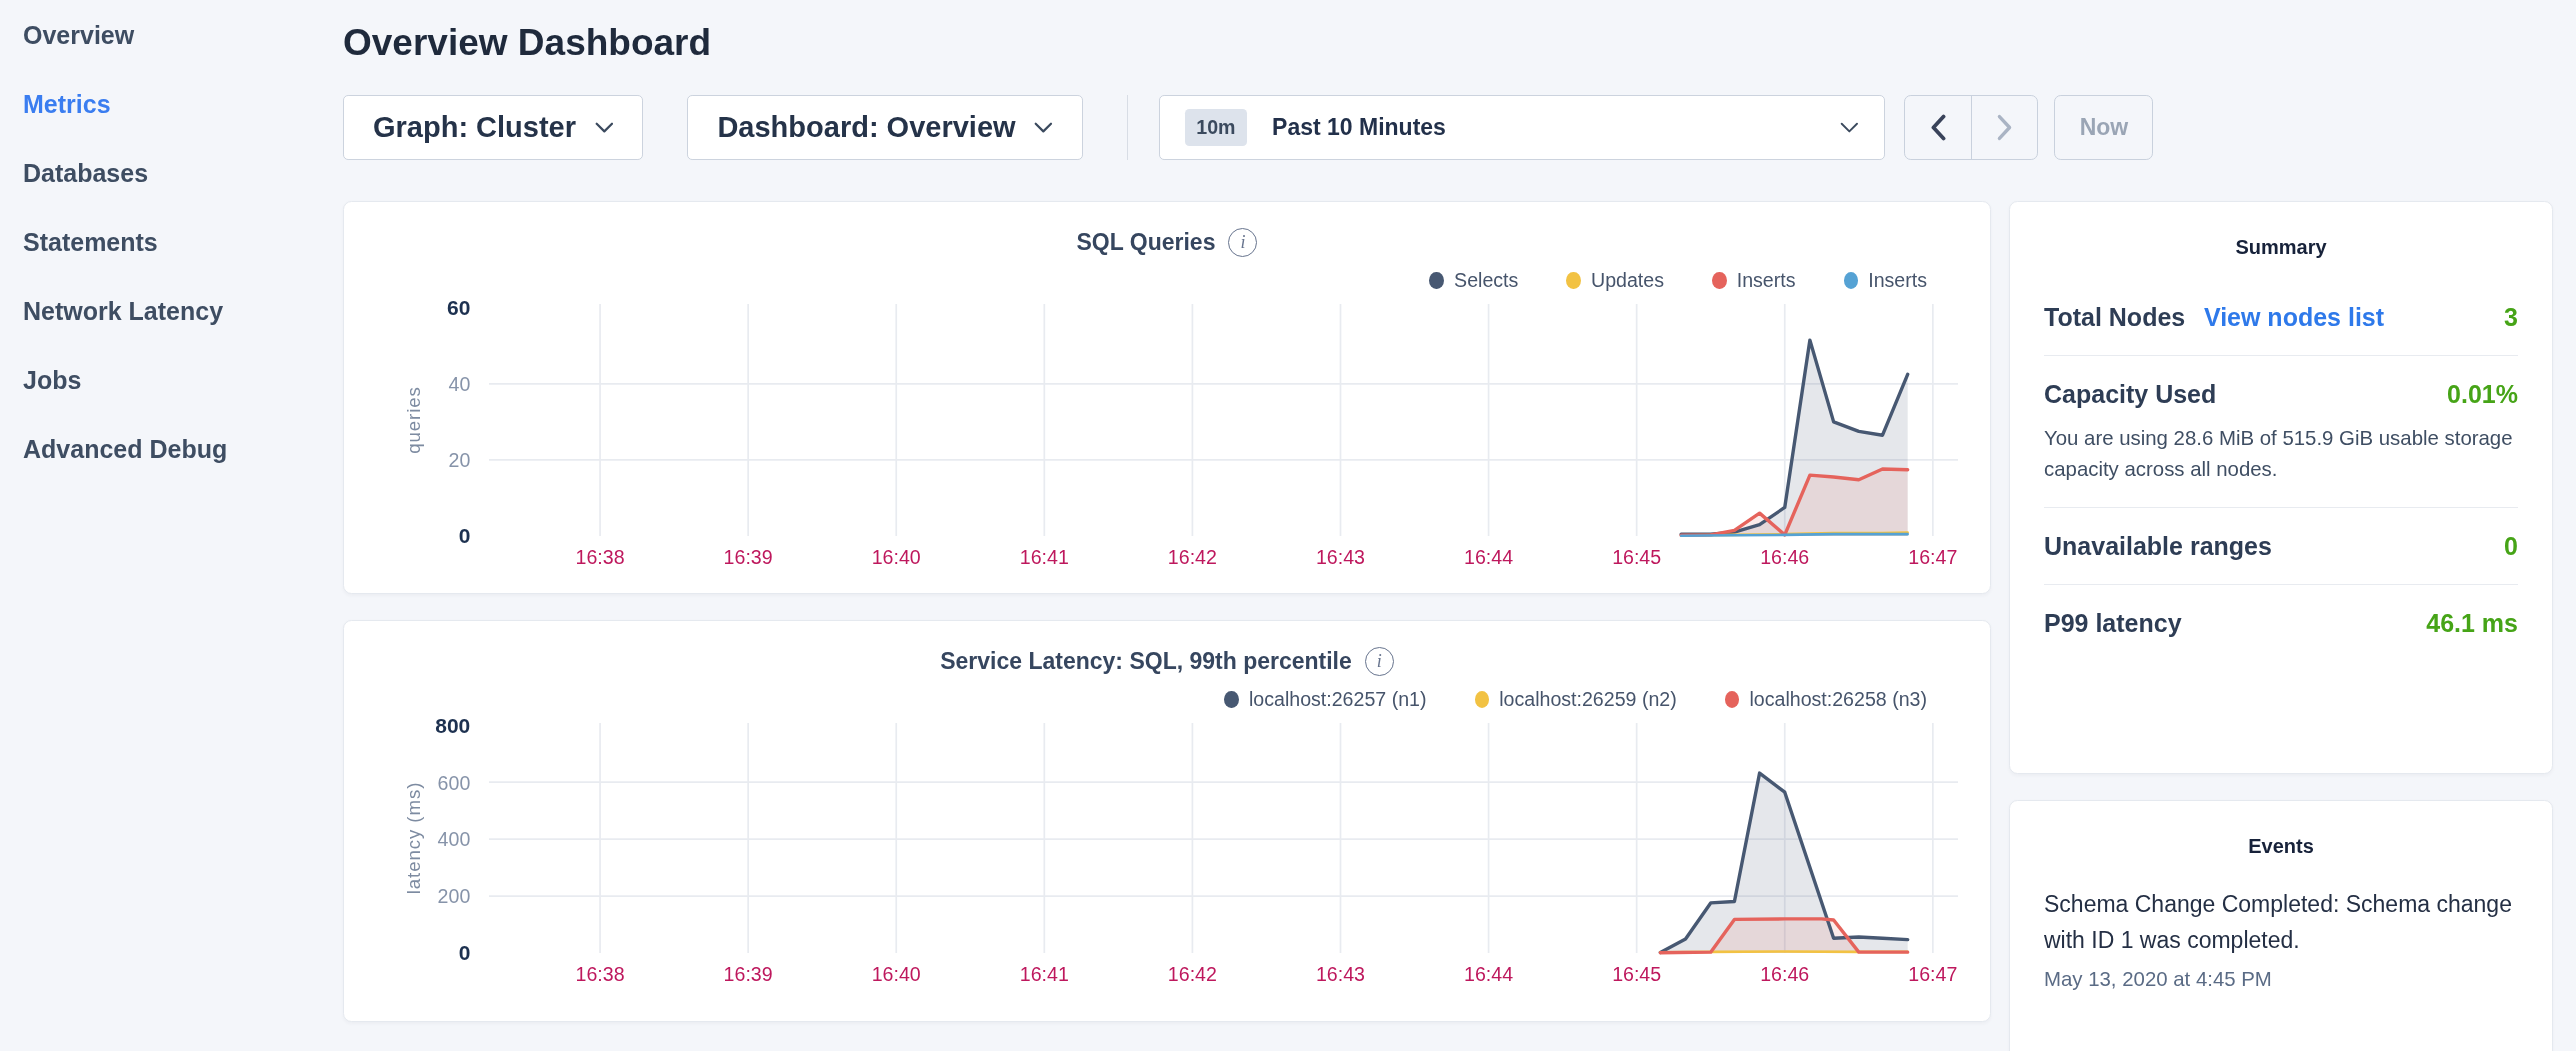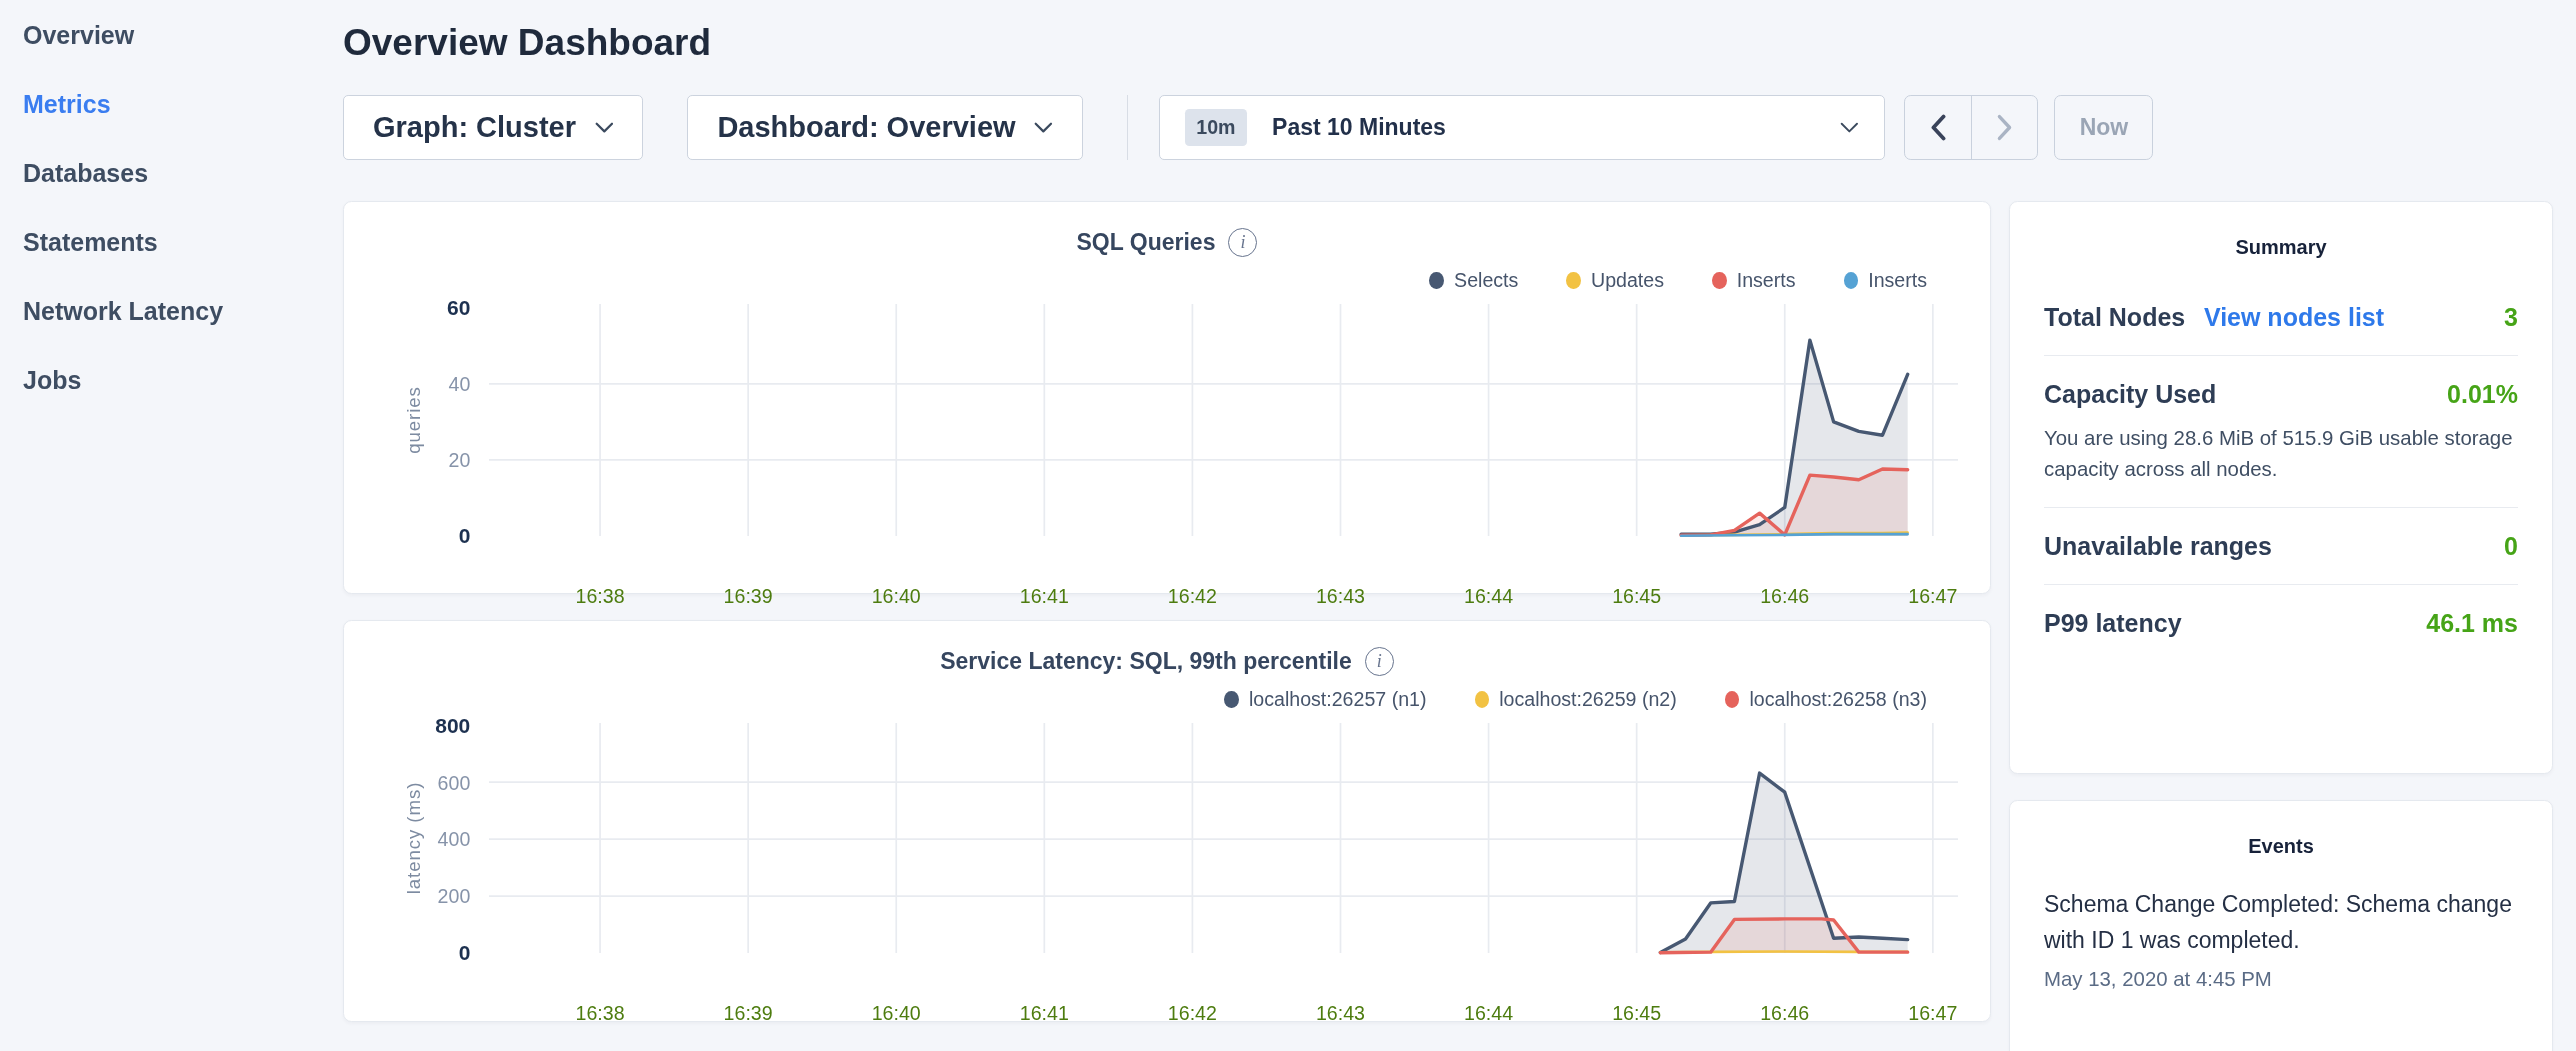--- a/index.html
+++ b/index.html
@@ -59,21 +59,21 @@
     display:flex; align-items:center; justify-content:center; cursor:pointer; flex:none; }
   .legend { margin:12px 63px 0 0; display:flex; justify-content:flex-end; align-items:center; gap:48px; }
   .legend-item { display:flex; align-items:center; gap:10.2px; font-size:19.6px; color:#46546b; }
   .legend-dot { width:14.5px; height:17px; border-radius:50%; flex:none; }
   .plot-area { position:relative; margin:12.8px 32px 0 145px; }
   .plot-svg { position:absolute; inset:0; width:100%; height:100%; display:block; overflow:visible; }
   .ytick { position:absolute; right:calc(100% + 18.7px); transform:translateY(-50%);
     font-size:19.6px; color:#8693a9; white-space:nowrap; }
   .ytick.strong { color:#1d3150; font-weight:700; font-size:21px; }
   .xtick { position:absolute; top:calc(100% + 10.2px); transform:translateX(-50%);
-    font-size:19.6px; color:#4d7c0f; white-space:nowrap;margin-top:39px; }
+    font-size:19.6px; color:#be185d; white-space:nowrap; }
   .ylabel { position:absolute; top:50%; right:calc(100% + 75px);
     transform:translate(50%,-50%) rotate(-90deg);
     font-size:18.7px; color:#7d8ba1; letter-spacing:0.9px; white-space:nowrap; }
 
   
   .panel-heading { margin-top:34px; text-align:center; font-size:20px; font-weight:700; color:#17223a; }
   .summary-card { padding:0 34px 5.1px; }
   #summary-rows { margin-top:20.4px; }
   .sum-row { padding:24px 0 23px; border-bottom:0.9px solid #e8ebf0; }
   .sum-row:last-child { border-bottom:none; }
@@ -92,20 +92,21 @@
 
 <div class="app">
 
   <nav class="sidebar" id="sidebar">
       <div class="side-item">Overview</div>
       <div class="side-item active">Metrics</div>
       <div class="side-item">Databases</div>
       <div class="side-item">Statements</div>
       <div class="side-item">Network Latency</div>
       <div class="side-item">Jobs</div>
+      <div class="side-item">Advanced Debug</div>
     </nav>
 
   <main class="main">
 
     <h1 class="page-title">Overview Dashboard</h1>
 
     <div class="toolbar">
       <button class="boxed dropdown">
         <span>Graph: Cluster</span>
         <svg width="18.7" height="12" viewBox="0 0 22 14">

